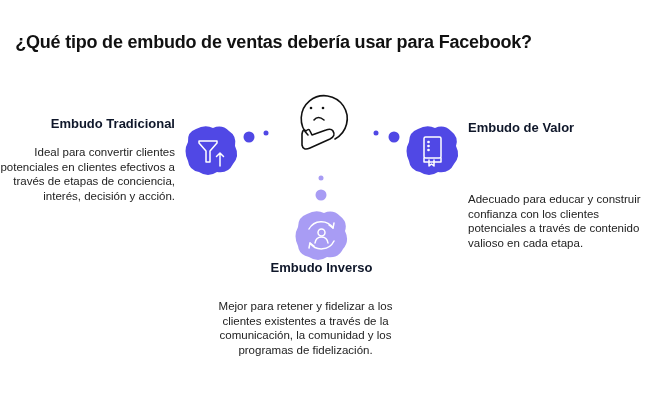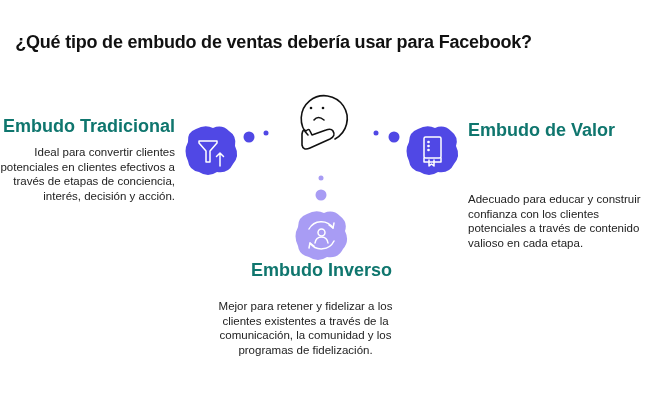--- a/index.html
+++ b/index.html
@@ -1,18 +1,18 @@
 <!DOCTYPE html>
 <html><head>
 <meta charset="utf-8">
 <style>
   html,body{margin:0;padding:0;background:#ffffff;}
   body{width:663px;height:406px;position:relative;overflow:hidden;font-family:"Liberation Sans",sans-serif;color:#111;}
   .title{position:absolute;left:0;top:32px;width:547px;text-align:center;font-size:18px;font-weight:bold;color:#111;letter-spacing:-0.2px;}
-  .heading{position:absolute;font-size:18px;font-weight:bold;color:#0f766e;}
+  .heading{position:absolute;font-size:13px;font-weight:bold;color:#0f172a;}
   .desc{position:absolute;font-size:11.5px;line-height:14.6px;color:#222;}
   .left{right:488px;text-align:right;}
   #left-heading{top:116px;}
   #left-desc{top:145px;width:175px;text-align:right;}
   #right-heading{left:468px;top:120px;}
   #right-desc{left:468px;top:145px;width:180px;margin-top:47px;}
   #bottom-heading{left:0;width:643px;text-align:center;top:260px;}
   #bottom-desc{left:213px;width:185px;text-align:center;top:299px;}
   svg{position:absolute;left:0;top:0;}
 </style>

